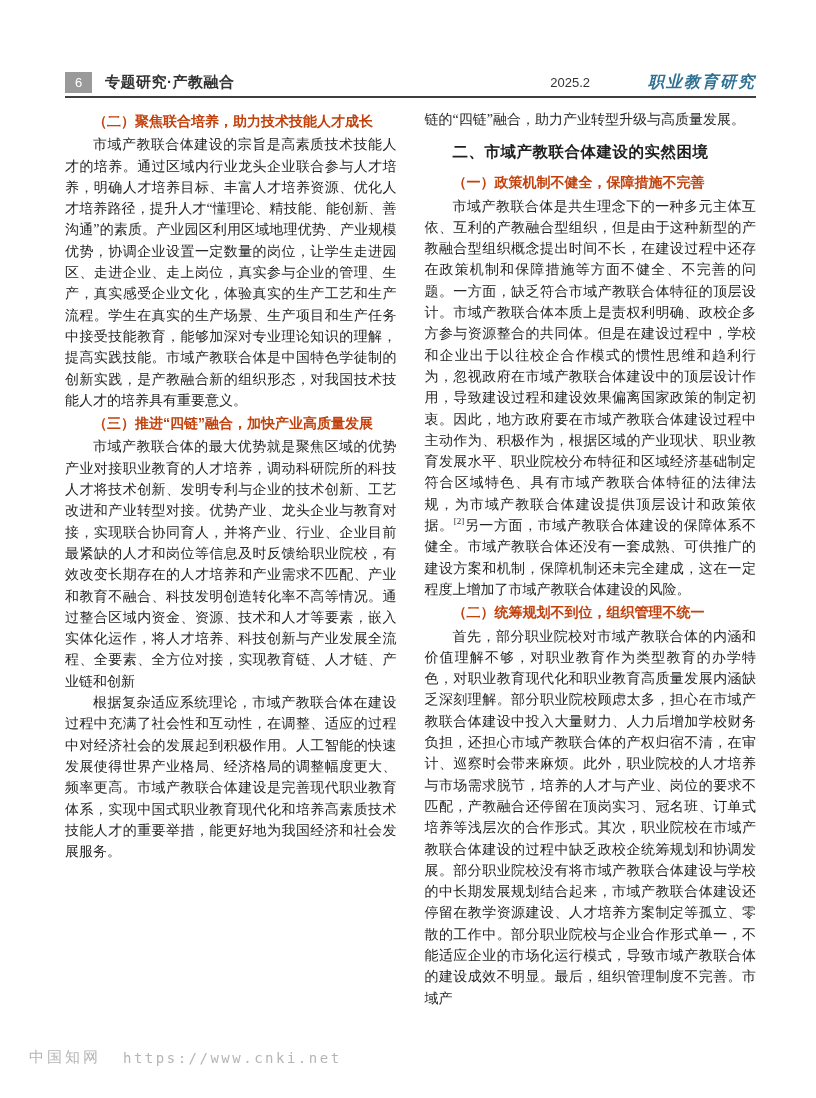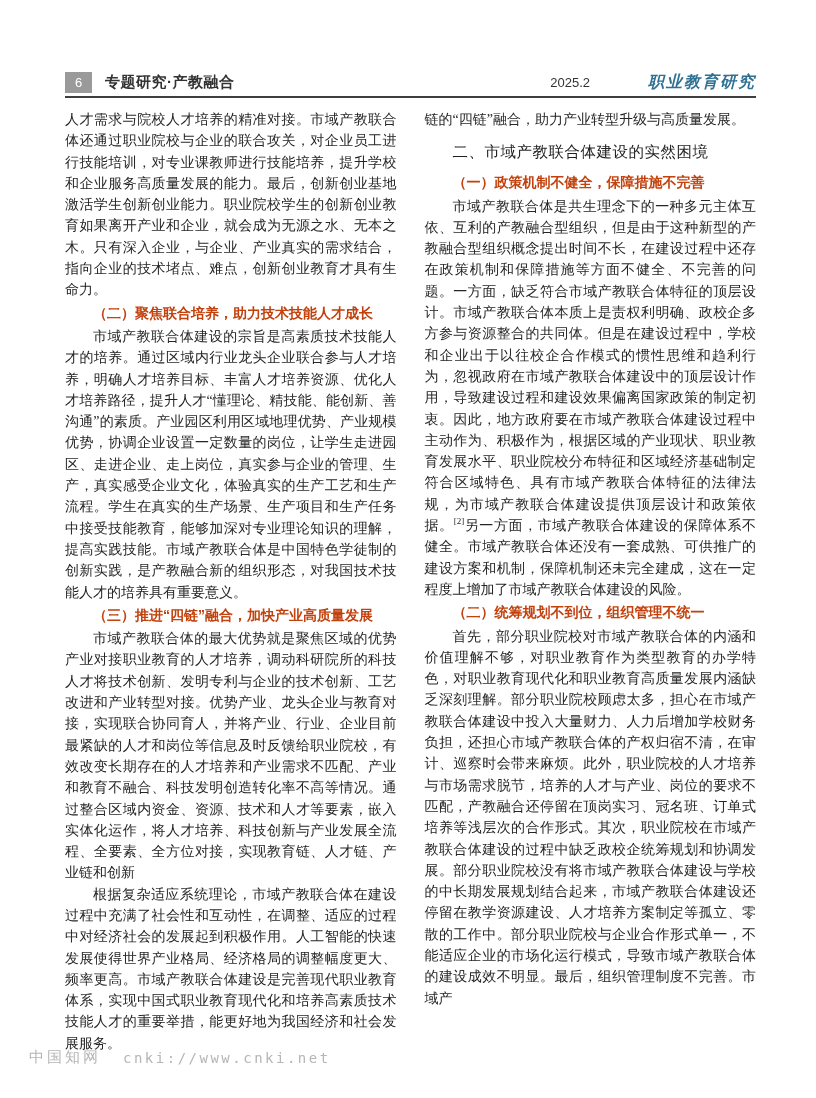--- a/index.html
+++ b/index.html
@@ -91,21 +91,21 @@
     font-weight: bold;
     font-size: 14px;
     line-height: 21.3px;
     text-indent: 2em;
     color: #c2410c;
     margin-top: 2px;
     margin-bottom: 2px;
   }
   .main-heading {
     font-family: "Liberation Sans", "DejaVu Sans", sans-serif;
-    font-weight: normal;
+    font-weight: bold;
     font-size: 15.5px;
     line-height: 22px;
     text-indent: 1.8em;
     letter-spacing: 0.5px;
     color: #1f1f1f;
     margin-top: 11px;
     margin-bottom: 9px;
   }
   sup.ref {
     font-size: 9px;
@@ -142,37 +142,36 @@
     <div class="page-badge">6</div>
     <div class="section-title">专题研究·产教融合</div>
     <div class="header-spacer"></div>
     <div class="issue-number">2025.2</div>
     <div class="journal-name">职业教育研究</div>
   </div>
 
   <div class="columns">
 
     <div class="col">
-      <p class="body-p">人才需求与院校人才培养的精准对接。市域产教联合体还通过职业院校与企业的联合攻关，对企业员工进行技能培训，对专业课教师进行技能培养，提升学校和企业服务高质量发展的能力。最后，创新创业基地激活学生创新创业能力。职业院校学生的创新创业教育如果离开产业和企业，就会成为无源之水、无本之木。只有深入企业，与企业、产业真实的需求结合，指向企业的技术堵点、难点，创新创业教育才具有生命力。</p>
       <p class="sub-heading">（二）聚焦联合培养，助力技术技能人才成长</p>
       <p class="body-p indent">市域产教联合体建设的宗旨是高素质技术技能人才的培养。通过区域内行业龙头企业联合参与人才培养，明确人才培养目标、丰富人才培养资源、优化人才培养路径，提升人才“懂理论、精技能、能创新、善沟通”的素质。产业园区利用区域地理优势、产业规模优势，协调企业设置一定数量的岗位，让学生走进园区、走进企业、走上岗位，真实参与企业的管理、生产，真实感受企业文化，体验真实的生产工艺和生产流程。学生在真实的生产场景、生产项目和生产任务中接受技能教育，能够加深对专业理论知识的理解，提高实践技能。市域产教联合体是中国特色学徒制的创新实践，是产教融合新的组织形态，对我国技术技能人才的培养具有重要意义。</p>
       <p class="sub-heading">（三）推进“四链”融合，加快产业高质量发展</p>
       <p class="body-p indent">市域产教联合体的最大优势就是聚焦区域的优势产业对接职业教育的人才培养，调动科研院所的科技人才将技术创新、发明专利与企业的技术创新、工艺改进和产业转型对接。优势产业、龙头企业与教育对接，实现联合协同育人，并将产业、行业、企业目前最紧缺的人才和岗位等信息及时反馈给职业院校，有效改变长期存在的人才培养和产业需求不匹配、产业和教育不融合、科技发明创造转化率不高等情况。通过整合区域内资金、资源、技术和人才等要素，嵌入实体化运作，将人才培养、科技创新与产业发展全流程、全要素、全方位对接，实现教育链、人才链、产业链和创新</p>
       <p class="body-p indent">根据复杂适应系统理论，市域产教联合体在建设过程中充满了社会性和互动性，在调整、适应的过程中对经济社会的发展起到积极作用。人工智能的快速发展使得世界产业格局、经济格局的调整幅度更大、频率更高。市域产教联合体建设是完善现代职业教育体系，实现中国式职业教育现代化和培养高素质技术技能人才的重要举措，能更好地为我国经济和社会发展服务。</p>
     </div>
 
     <div class="col">
       <p class="body-p">链的“四链”融合，助力产业转型升级与高质量发展。</p>
       <p class="main-heading">二、市域产教联合体建设的实然困境</p>
       <p class="sub-heading">（一）政策机制不健全，保障措施不完善</p>
       <p class="body-p indent"><span>市域产教联合体是共生理念下的一种多元主体互依、互利的产教融合型组织，但是由于这种新型的产教融合型组织概念提出时间不长，在建设过程中还存在政策机制和保障措施等方面不健全、不完善的问题。一方面，缺乏符合市域产教联合体特征的顶层设计。市域产教联合体本质上是责权利明确、政校企多方参与资源整合的共同体。但是在建设过程中，学校和企业出于以往校企合作模式的惯性思维和趋利行为，忽视政府在市域产教联合体建设中的顶层设计作用，导致建设过程和建设效果偏离国家政策的制定初衷。因此，地方政府要在市域产教联合体建设过程中主动作为、积极作为，根据区域的产业现状、职业教育发展水平、职业院校分布特征和区域经济基础制定符合区域特色、具有市域产教联合体特征的法律法规，为市域产教联合体建设提供顶层设计和政策依据。</span><sup class="ref">[2]</sup><span>另一方面，市域产教联合体建设的保障体系不健全。市域产教联合体还没有一套成熟、可供推广的建设方案和机制，保障机制还未完全建成，这在一定程度上增加了市域产教联合体建设的风险。</span></p>
       <p class="sub-heading">（二）统筹规划不到位，组织管理不统一</p>
       <p class="body-p indent">首先，部分职业院校对市域产教联合体的内涵和价值理解不够，对职业教育作为类型教育的办学特色，对职业教育现代化和职业教育高质量发展内涵缺乏深刻理解。部分职业院校顾虑太多，担心在市域产教联合体建设中投入大量财力、人力后增加学校财务负担，还担心市域产教联合体的产权归宿不清，在审计、巡察时会带来麻烦。此外，职业院校的人才培养与市场需求脱节，培养的人才与产业、岗位的要求不匹配，产教融合还停留在顶岗实习、冠名班、订单式培养等浅层次的合作形式。其次，职业院校在市域产教联合体建设的过程中缺乏政校企统筹规划和协调发展。部分职业院校没有将市域产教联合体建设与学校的中长期发展规划结合起来，市域产教联合体建设还停留在教学资源建设、人才培养方案制定等孤立、零散的工作中。部分职业院校与企业合作形式单一，不能适应企业的市场化运行模式，导致市域产教联合体的建设成效不明显。最后，组织管理制度不完善。市域产</p>
     </div>
 
   </div>
 
   <div class="footer">
     <span class="footer-site">中国知网</span>
-    <span class="footer-url">cnki://www.cnki.net</span>
+    <span class="footer-url">https://www.cnki.net</span>
   </div>
 
 </div>
 
 </body></html>

